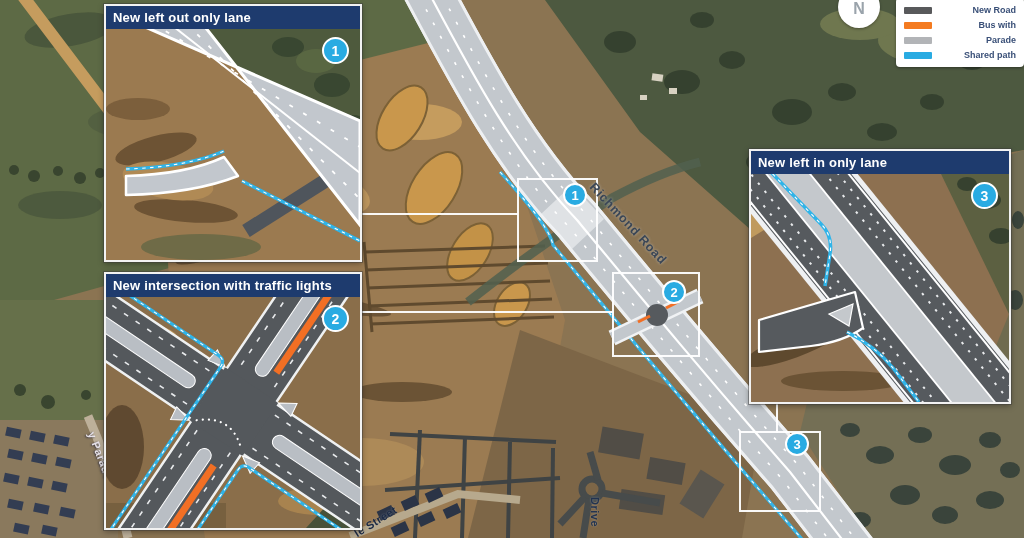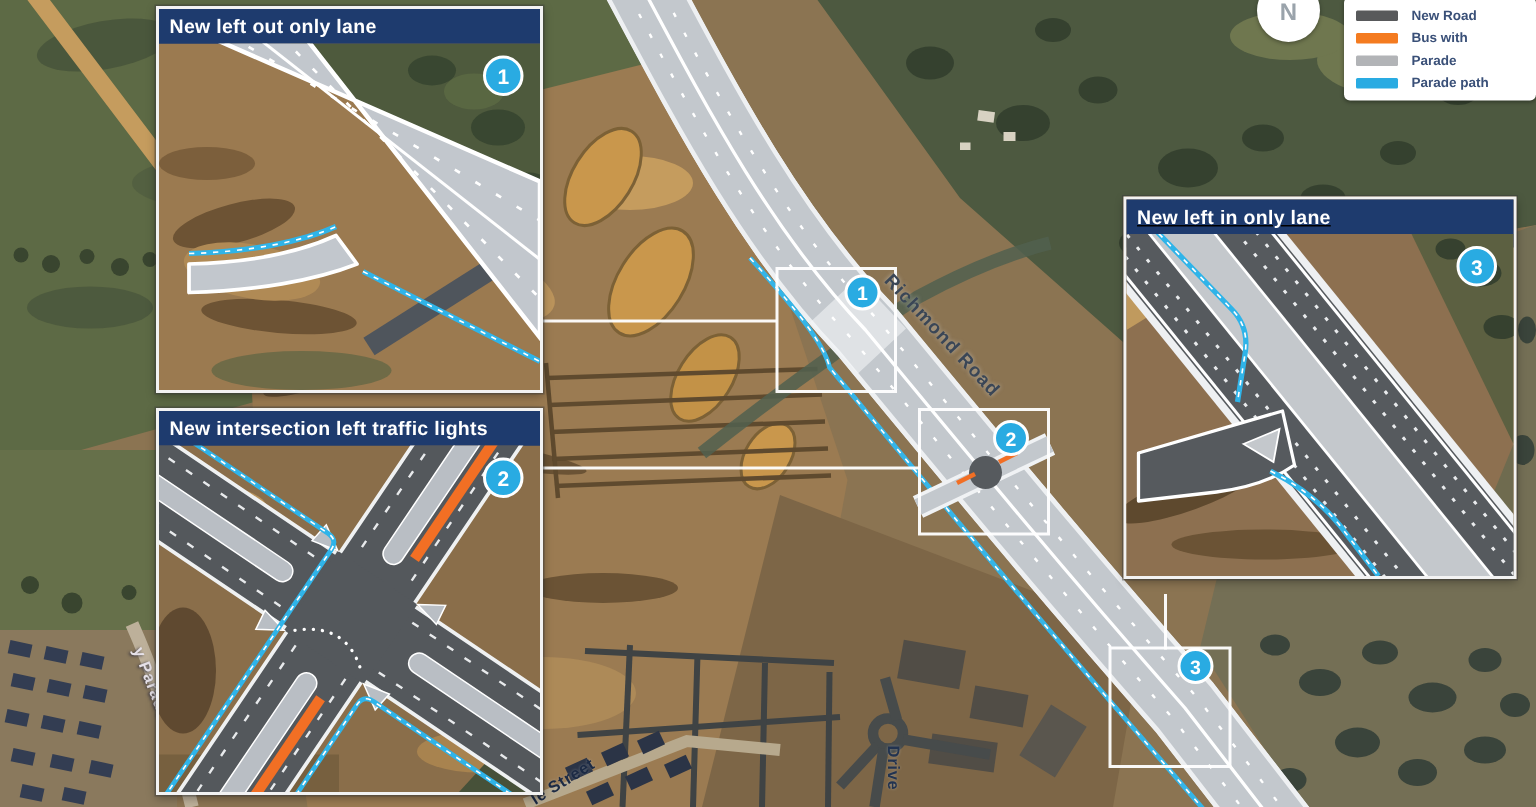--- a/index.html
+++ b/index.html
@@ -27,32 +27,32 @@
   #lbl-street{left:352px;top:529px;transform:rotate(-32deg);font-size:11px;letter-spacing:.5px;
     color:#1c2a44;text-shadow:0 0 2px rgba(200,210,220,.4);}
   #lbl-drive{left:601px;top:497px;transform:rotate(90deg);font-size:11px;letter-spacing:.5px;
     color:#223350;text-shadow:0 0 2px rgba(210,220,230,.4);}
 
   
   .inset{position:absolute;z-index:4;border:2px solid #f2f2f2;box-sizing:border-box;
          box-shadow:0 0 0 1px rgba(60,60,60,.45),0 2px 6px rgba(0,0,0,.35);background:#8a6e4a;}
   #inset1{left:104px;top:4px;width:258px;height:258px;}
   #inset2{left:104px;top:272px;width:258px;height:258px;}
-  #inset3{left:749px;top:131px;width:262px;height:255px;text-decoration:underline;}
+  #inset3{left:749px;top:149px;width:262px;height:255px;}
   .inset-title{height:32px;line-height:23px;background:#1e3b6e;color:#fff;
                font-size:13px;font-weight:bold;padding:0 0 0 7px;letter-spacing:.2px;
                white-space:nowrap;overflow:hidden;}
   .inset .badge{right:11px;top:31px;left:auto;}
   .inset svg{position:absolute;left:0;top:23px;}
 
   
   #legend{position:absolute;left:896px;top:-2px;width:128px;z-index:5;background:#fff;
           border-radius:4px;padding:8px 8px 7px 8px;box-sizing:border-box;
           box-shadow:0 1px 3px rgba(0,0,0,.4);}
-  .legend-row{display:flex;align-items:center;margin-bottom:6px;}
+  .legend-row{display:flex;align-items:center;margin-bottom:6px;justify-content:space-between;}
   .legend-row:last-child{margin-bottom:0;}
   .swatch{width:28px;height:7px;border-radius:1px;margin-right:9px;flex:0 0 auto;}
   .legend-label{font-size:9px;font-weight:bold;color:#3a5078;line-height:9px;}
 
   
   #north{position:absolute;left:838px;top:-14px;width:42px;height:42px;border-radius:50%;
          background:#fff;z-index:5;display:flex;align-items:center;justify-content:center;
          box-shadow:0 1px 3px rgba(0,0,0,.35);}
   #north span{color:#9aa3ab;font-size:16px;font-weight:bold;margin-top:4px;}
 </style>
@@ -267,21 +267,21 @@
       <path d="M118,128 C92,140 58,146 20,147 L20,166 C64,165 104,158 132,147 Z" fill="#c2c7cd" stroke="#ffffff" stroke-width="2.5" stroke-linejoin="round"></path>
 
       <path d="M20,140 C60,139 96,132 118,122" stroke="#2fb4e9" stroke-width="3.5" fill="none"></path>
       <path d="M20,140 C60,139 96,132 118,122" stroke="#ffffff" stroke-width="1.1" fill="none" stroke-dasharray="3.5 4.5"></path>
       <path d="M136,152 L254,212" stroke="#2fb4e9" stroke-width="3.5" fill="none"></path>
       <path d="M136,152 L254,212" stroke="#ffffff" stroke-width="1.1" fill="none" stroke-dasharray="3.5 4.5"></path>
     </svg>
   </section>
 
   <section class="inset" id="inset2">
-    <header class="inset-title">New intersection left traffic lights</header>
+    <header class="inset-title">New intersection with traffic lights</header>
     <div class="badge">2</div>
     <svg width="254" height="231" viewBox="0 0 254 231">
       <rect width="254" height="231" fill="#8a6e4a"></rect>
       <ellipse cx="30" cy="42" rx="42" ry="16" fill="#b8935c"></ellipse>
       <ellipse cx="214" cy="204" rx="42" ry="14" fill="#a8834f"></ellipse>
       <ellipse cx="16" cy="150" rx="22" ry="42" fill="#5f4930"></ellipse>
       <polygon points="200,231 254,172 254,231" fill="#475139"></polygon>
       <rect x="0" y="206" width="120" height="25" fill="#77603f"></rect>
       <g transform="rotate(34 127 114)">
         <rect x="-90" y="84" width="440" height="60" fill="#54585c" stroke="#eff1f2" stroke-width="2.5"></rect>
@@ -374,21 +374,21 @@
     <div class="legend-row">
       <span class="swatch" style="background-color: rgb(244, 123, 32);"></span>
       <span class="legend-label">Bus with</span>
     </div>
     <div class="legend-row">
       <span class="swatch" style="background-color: rgb(178, 180, 183);"></span>
       <span class="legend-label">Parade</span>
     </div>
     <div class="legend-row">
       <span class="swatch" style="background-color: rgb(41, 171, 226);"></span>
-      <span class="legend-label">Parade path</span>
+      <span class="legend-label">Shared path</span>
     </div>
   </div>
 
   <div id="north">
     <span>N</span>
   </div>
 
 </div>
 
 </body></html>

